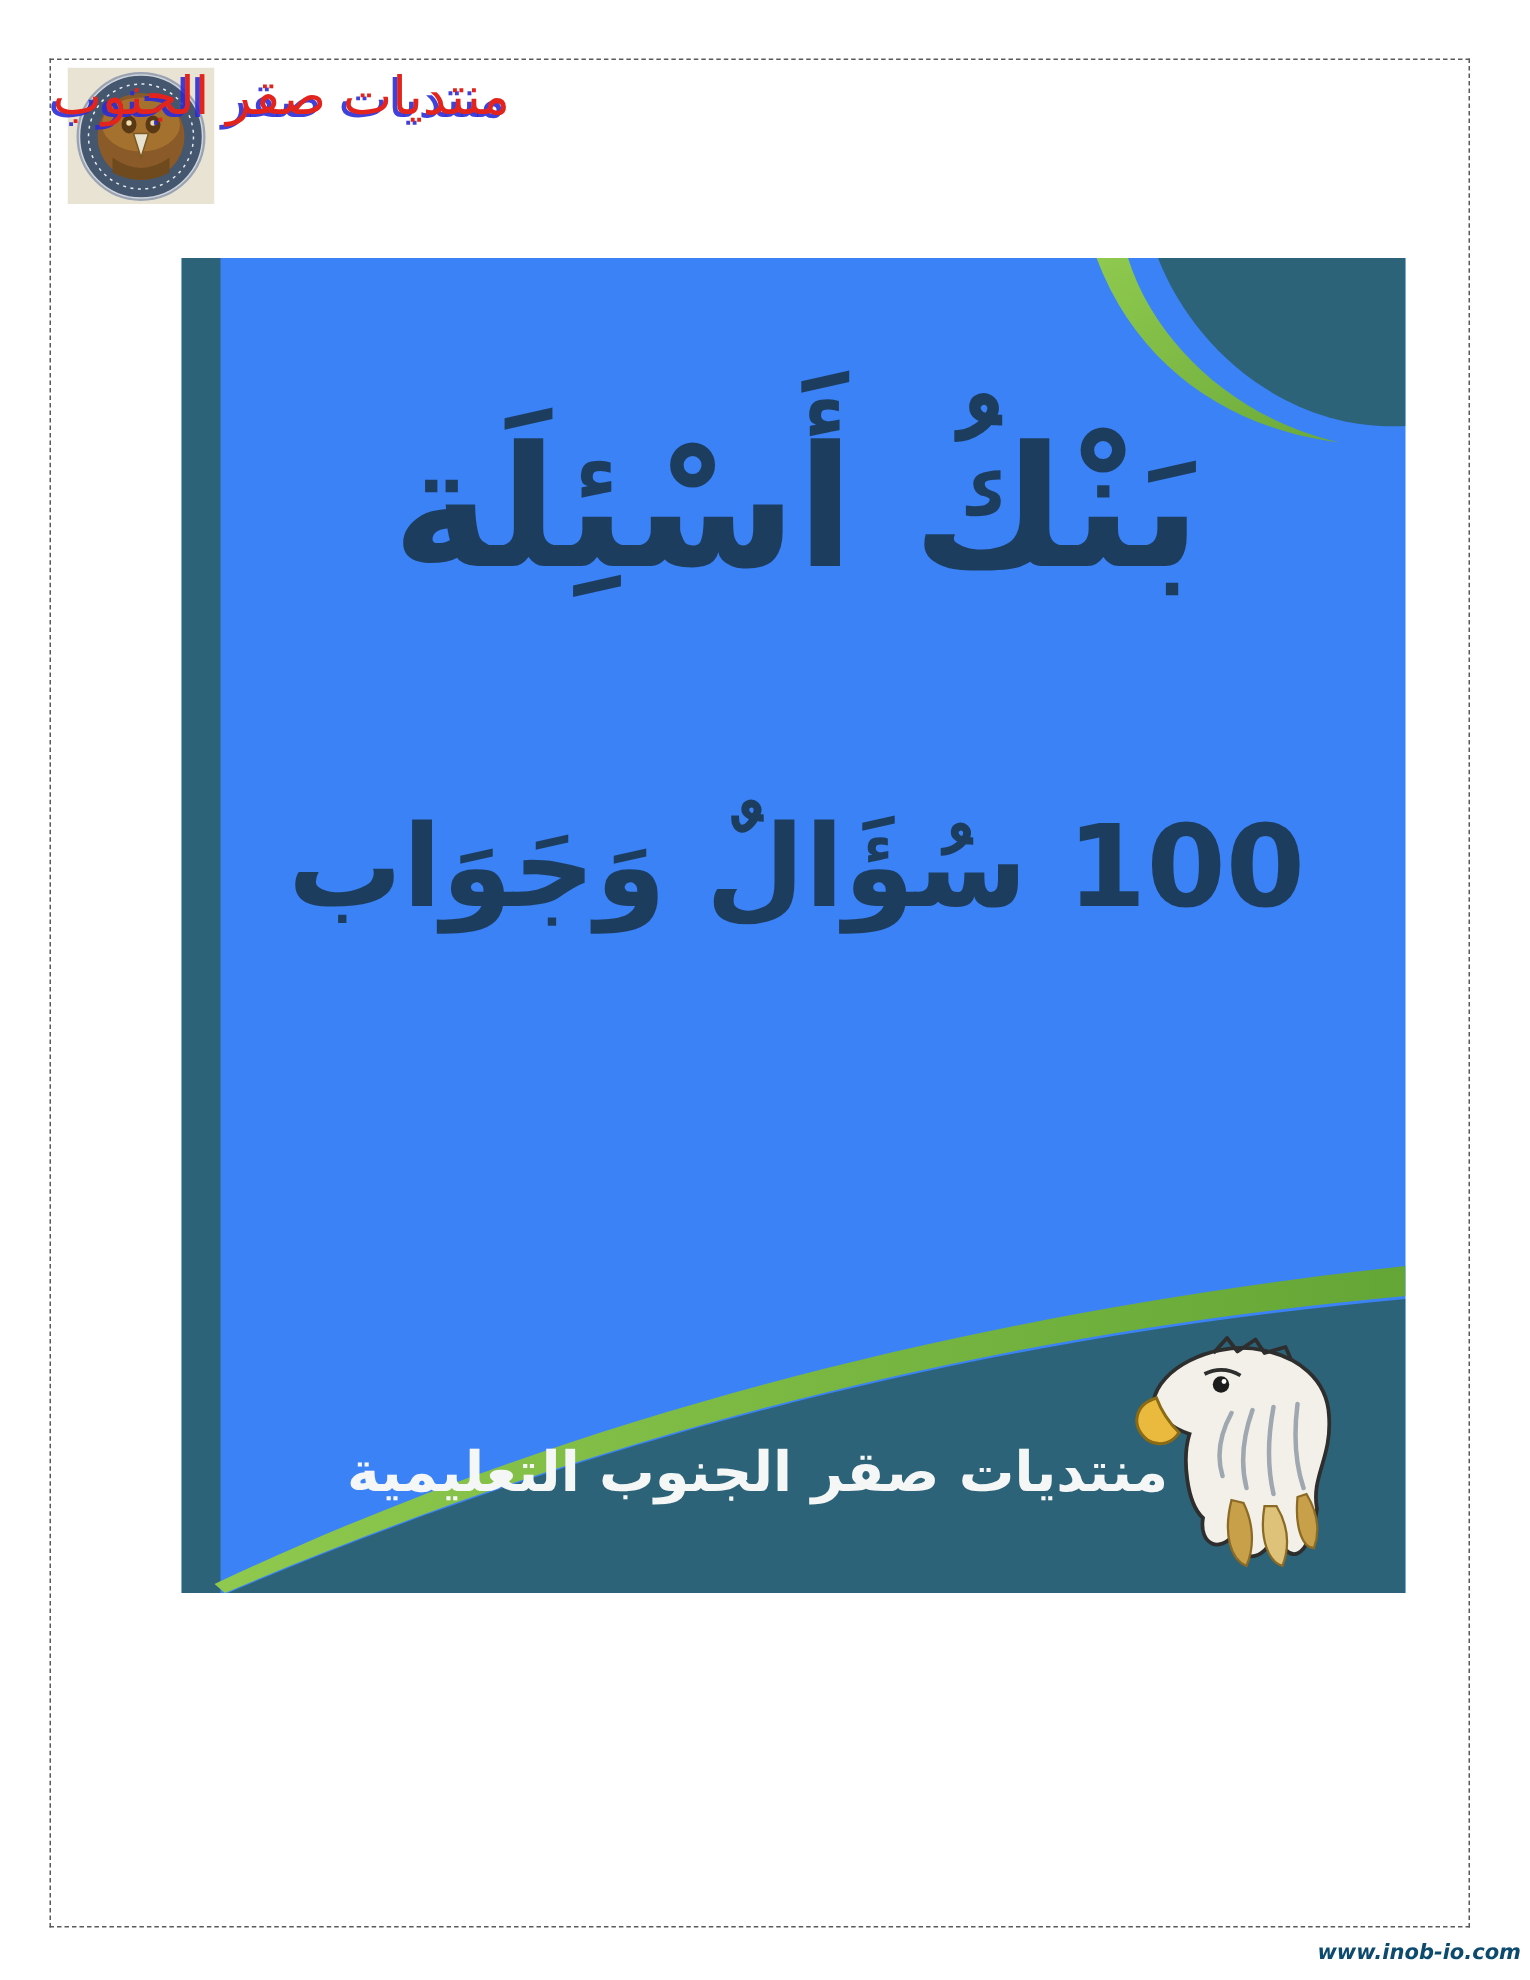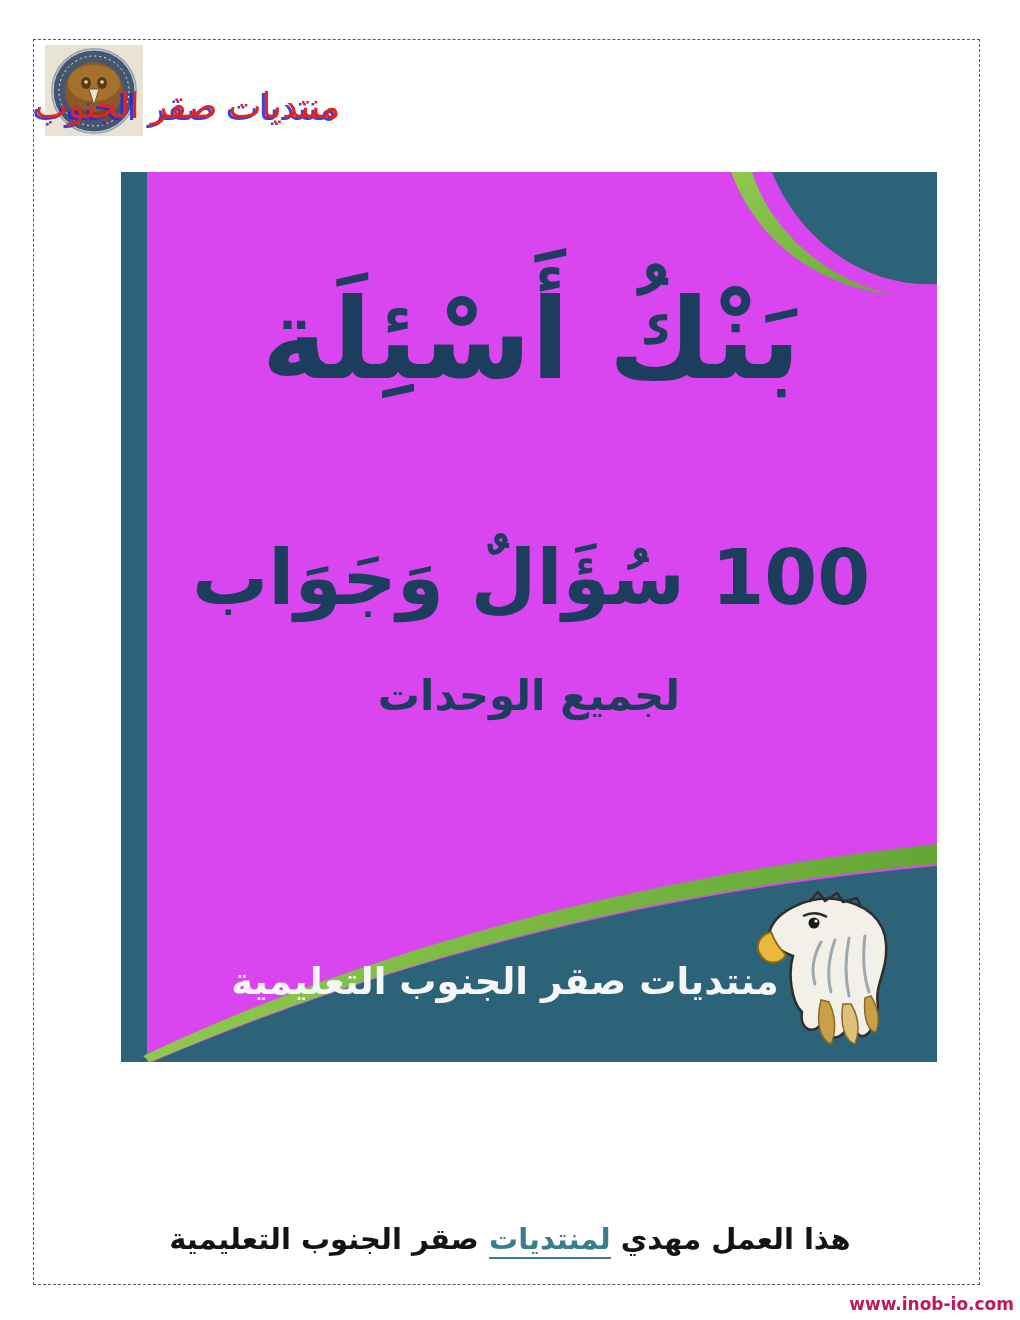--- a/index.html
+++ b/index.html
@@ -12,26 +12,26 @@
     border:1px dashed #5a5a5a;
   }
   
   #site-logo{position:absolute;left:45px;top:45px;width:98px;height:91px;}
   
   #site-name{
     position:absolute;left:35px;top:44px;width:320px;
     direction:rtl;text-align:left;white-space:nowrap;
     font-size:35px;font-weight:400;color:#e3241d;
     text-shadow:-3px 2px 0 rgba(43,43,214,0.9);
-    z-index:5;line-height:1.2;margin-top:41px;
+    z-index:5;line-height:1.2;
   }
   
   #cover-card{
     position:absolute;left:121px;top:172px;width:816px;height:890px;
-    background:#d946ef;
+    background:#3b82f6;
   }
   #cover-deco{position:absolute;left:0;top:0;width:816px;height:890px;}
   .cover-text{position:absolute;direction:rtl;color:#1d3d5e;text-align:center;}
   #cover-title-1{
     left:60px;top:18px;width:700px;height:300px;
     display:flex;align-items:center;justify-content:center;
     font-size:112px;font-weight:700;line-height:1.6;
   }
   #cover-title-2{
     left:40px;top:318px;width:740px;height:175px;
@@ -63,21 +63,21 @@
     position:absolute;left:0;top:1218px;width:1020px;
     direction:rtl;text-align:center;
     font-size:29px;font-weight:700;color:#141414;line-height:1.5;
   }
   #dedication .link-word{
     color:#3a7d8c;border-bottom:2px solid #3a7d8c;padding-bottom:1px;
   }
   
   #watermark{
     position:absolute;right:6px;top:1294px;
-    font-size:17px;font-weight:700;color:#be185d;
+    font-size:14px;font-weight:700;font-style:italic;color:#0c4a6e;
     font-family:"DejaVu Sans",sans-serif;letter-spacing:0px;
   }
 </style>
 </head>
 <body>
 
 <div id="page">
 
   <div id="border-frame"></div>
 
@@ -149,30 +149,22 @@
         <path d="M 700 828 C 694 852, 700 868, 710 872 C 716 858, 714 842, 708 830 Z" fill="#c9a04a" stroke="#8a6a24" stroke-width="1.5"></path>
         <path d="M 722 832 C 718 856, 726 870, 734 872 C 740 856, 736 842, 730 832 Z" fill="#dfc27a" stroke="#8a6a24" stroke-width="1.5"></path>
         <path d="M 744 826 C 742 848, 748 860, 755 860 C 760 846, 756 834, 750 824 Z" fill="#c9a04a" stroke="#8a6a24" stroke-width="1.5"></path>
       </g>
     </svg>
 
     <div id="cover-title-1" class="cover-text" dir="rtl">بَنْكُ أَسْئِلَة</div>
 
     <div id="cover-title-2" class="cover-text" dir="rtl">100 سُؤَالٌ وَجَوَاب</div>
 
-    <div id="cover-subtitle" class="cover-text" dir="rtl">لجميع الوحدات</div>
 
 
 
     <div id="prepared-name" dir="rtl">منتديات صقر الجنوب التعليمية</div>
   </div>
 
-  <div id="dedication" dir="rtl">
-    <span>هذا العمل مهدي</span>
-    <span> </span>
-    <span class="link-word">لمنتديات</span>
-    <span> </span>
-    <span>صقر الجنوب التعليمية</span>
-  </div>
 
   <div id="watermark">www.inob-io.com</div>
 
 </div>
 
 </body></html>

